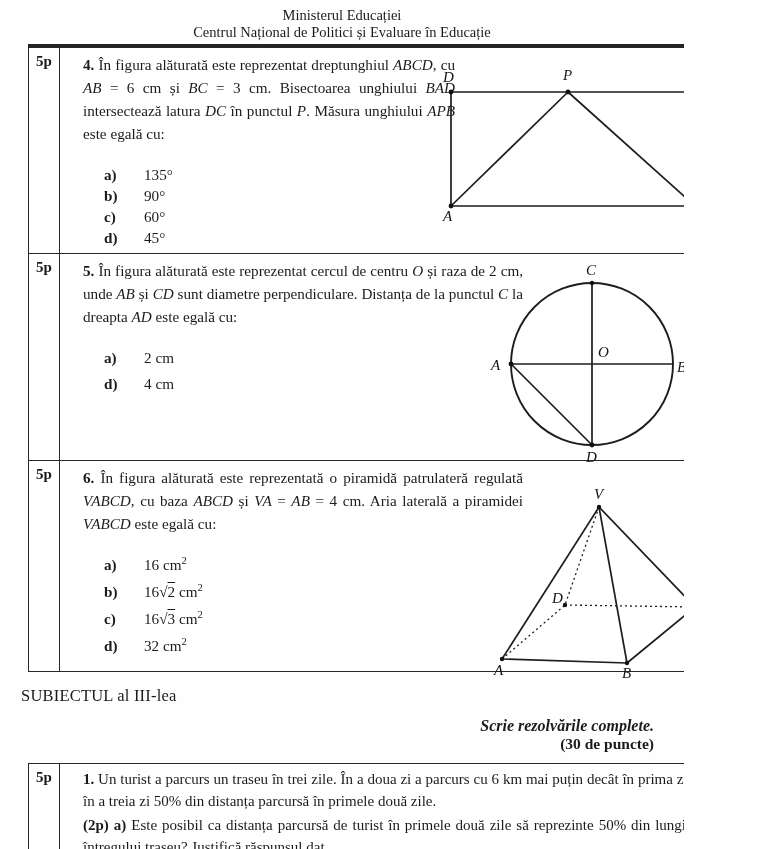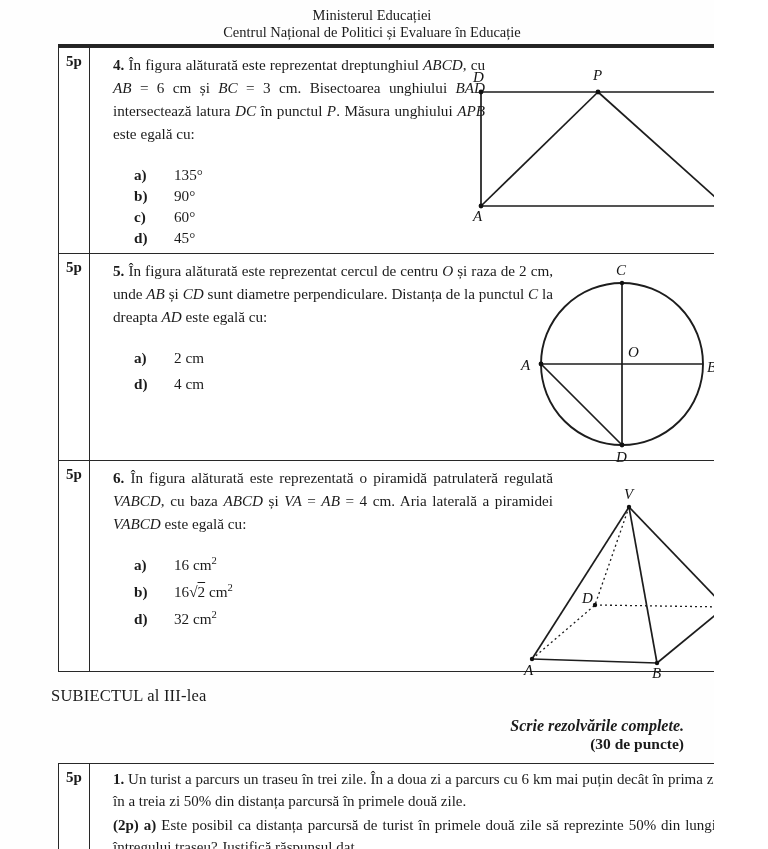--- a/index.html
+++ b/index.html
@@ -1,18 +1,18 @@
 <!DOCTYPE html>
 <html><head>
 <meta charset="utf-8">
 <style>
   html,body{margin:0;padding:0;}
   .page{
     position:relative; width:684px; height:849px; background:#fefefe;
-    font-family:"Liberation Serif", serif; color:#1b1b1b; overflow:hidden;padding-left:30px;
+    font-family:"Liberation Serif", serif; color:#1b1b1b; overflow:hidden;
   }
   
   .header{ text-align:center; padding-top:7px; line-height:1.18; }
   .header .l1{ font-size:14.5px; }
   .header .l2{ font-size:14.5px; }
   .header-rule{ margin:3px 0 0 28px; width:734px; border-bottom:3px solid #242424; }
   
   .qtable{ margin-left:28px; width:694px; border:1.6px solid #282828; border-top-width:1.8px; box-sizing:border-box; background:#fff; }
   .qrow{ display:flex; border-bottom:1.7px solid #282828;gap:8px; }
   .qrow:last-child{ border-bottom:none; }
@@ -142,20 +142,21 @@
           <text x="119" y="12">V</text>
           <text x="19" y="188">A</text>
           <text x="147" y="191">B</text>
           <text x="226" y="125">C</text>
           <text x="77" y="116">D</text>
         </svg>
         <p class="qtext"><span class="run-b">6.</span><span> În figura alăturată este reprezentată o piramidă patrulateră regulată </span><span class="run-i">VABCD</span><span>, cu baza </span><span class="run-i">ABCD</span><span> și </span><span class="run-i">VA</span><span> = </span><span class="run-i">AB</span><span> = 4 cm. Aria laterală a piramidei </span><span class="run-i">VABCD</span><span> este egală cu:</span></p>
         <div class="opts">
           <div class="opt"><span class="olabel">a)</span><span class="oval"><span>16 cm</span><span class="run-sup">2</span></span></div>
           <div class="opt"><span class="olabel">b)</span><span class="oval"><span>16</span><span>√</span><span class="run-sqrt">2</span><span> cm</span><span class="run-sup">2</span></span></div>
+          <div class="opt"><span class="olabel">c)</span><span class="oval"><span>16</span><span>√</span><span class="run-sqrt">3</span><span> cm</span><span class="run-sup">2</span></span></div>
           <div class="opt"><span class="olabel">d)</span><span class="oval"><span>32 cm</span><span class="run-sup">2</span></span></div>
         </div>
       </div>
     </div>
 
   </div>
 
   <div class="sec-title">SUBIECTUL al III-lea</div>
   <div class="sec-row">
     <div class="sec-instr">Scrie rezolvările complete.</div>

